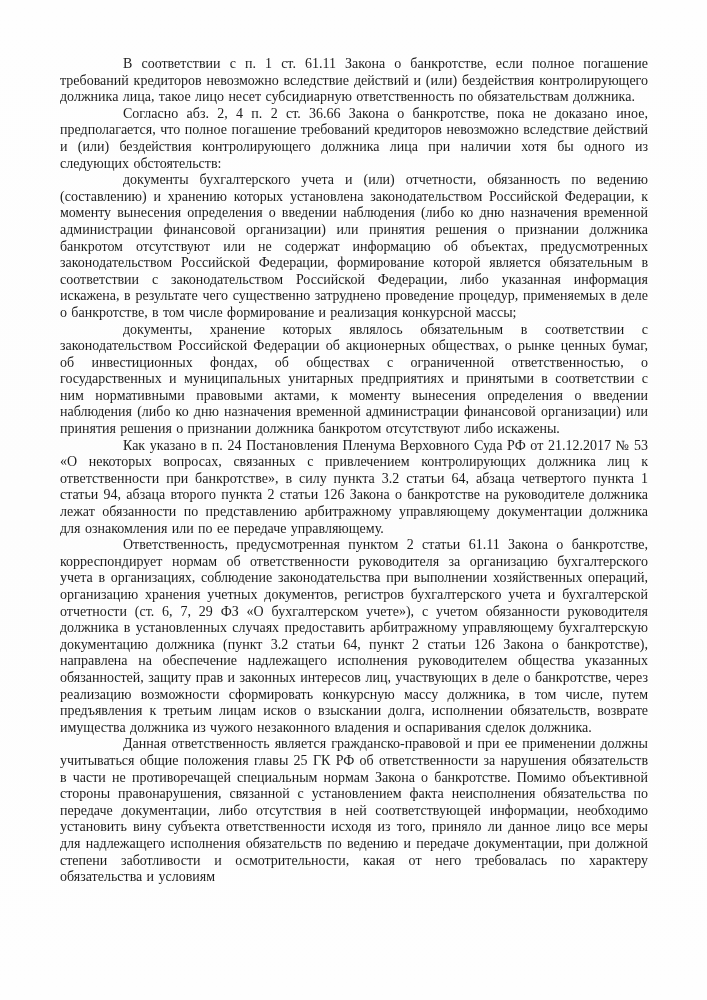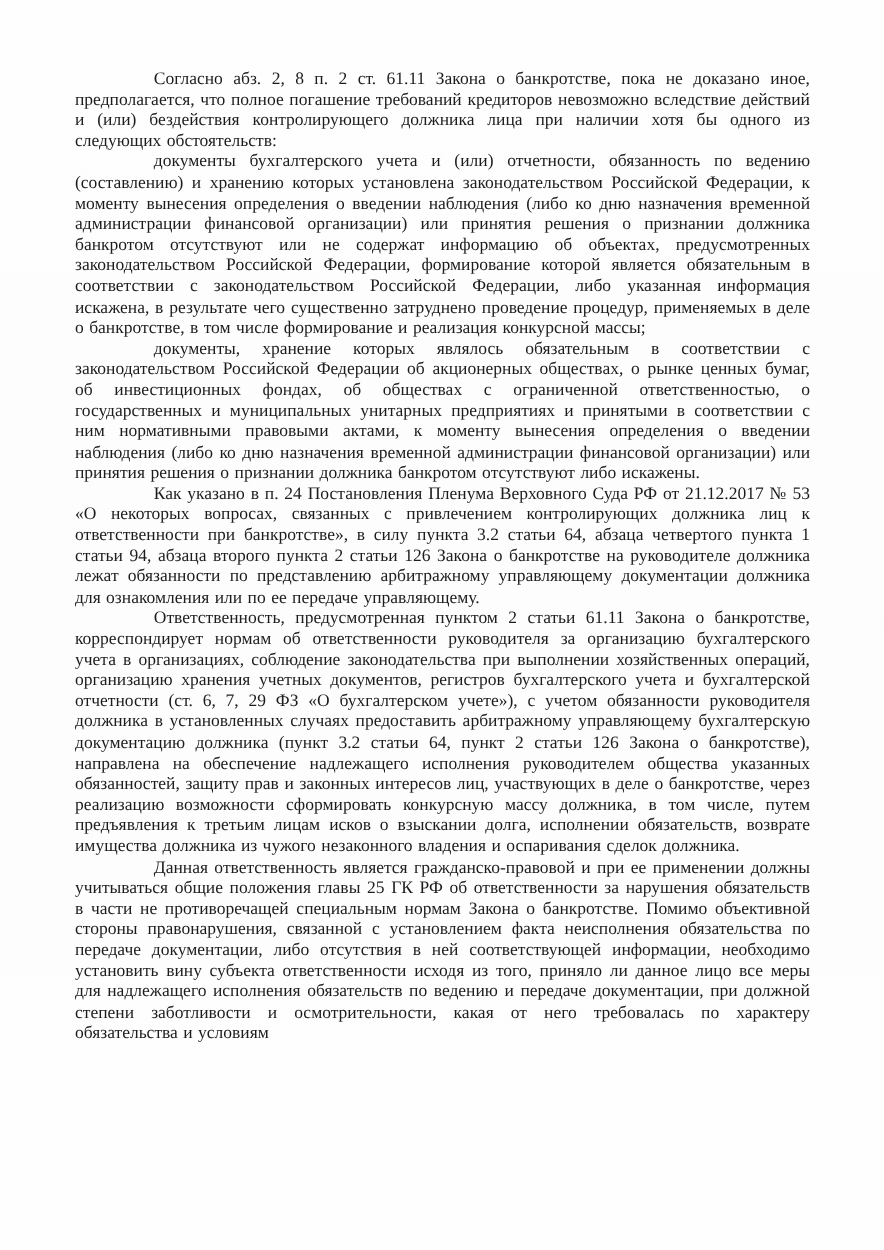--- a/index.html
+++ b/index.html
@@ -27,19 +27,20 @@
     margin: 0;
     text-align: justify;
     text-indent: 63px;
     word-spacing: 0.06em;
   }
 </style>
 </head>
 <body>
 
 <div class="scan-page">
-  <p class="para">Согласно абз. 2, 8 п. 2 ст. 61.11 Закона о банкротстве, пока не доказано иное, предполагается, что полное погашение требований кредиторов невозможно вследствие действий и (или) бездействия контролирующего должника лица при наличии хотя бы одного из следующих обстоятельств:</p>
+  <p class="para">В соответствии с п. 1 ст. 61.11 Закона о банкротстве, если полное погашение требований кредиторов невозможно вследствие действий и (или) бездействия контролирующего должника лица, такое лицо несет субсидиарную ответственность по обязательствам должника.</p>
+  <p class="para">Согласно абз. 2, 4 п. 2 ст. 36.66 Закона о банкротстве, пока не доказано иное, предполагается, что полное погашение требований кредиторов невозможно вследствие действий и (или) бездействия контролирующего должника лица при наличии хотя бы одного из следующих обстоятельств:</p>
   <p class="para">документы бухгалтерского учета и (или) отчетности, обязанность по ведению (составлению) и хранению которых установлена законодательством Российской Федерации, к моменту вынесения определения о введении наблюдения (либо ко дню назначения временной администрации финансовой организации) или принятия решения о признании должника банкротом отсутствуют или не содержат информацию об объектах, предусмотренных законодательством Российской Федерации, формирование которой является обязательным в соответствии с законодательством Российской Федерации, либо указанная информация искажена, в результате чего существенно затруднено проведение процедур, применяемых в деле о банкротстве, в том числе формирование и реализация конкурсной массы;</p>
   <p class="para">документы, хранение которых являлось обязательным в соответствии с законодательством Российской Федерации об акционерных обществах, о рынке ценных бумаг, об инвестиционных фондах, об обществах с ограниченной ответственностью, о государственных и муниципальных унитарных предприятиях и принятыми в соответствии с ним нормативными правовыми актами, к моменту вынесения определения о введении наблюдения (либо ко дню назначения временной администрации финансовой организации) или принятия решения о признании должника банкротом отсутствуют либо искажены.</p>
   <p class="para">Как указано в п. 24 Постановления Пленума Верховного Суда РФ от 21.12.2017 № 53 «О некоторых вопросах, связанных с привлечением контролирующих должника лиц к ответственности при банкротстве», в силу пункта 3.2 статьи 64, абзаца четвертого пункта 1 статьи 94, абзаца второго пункта 2 статьи 126 Закона о банкротстве на руководителе должника лежат обязанности по представлению арбитражному управляющему документации должника для ознакомления или по ее передаче управляющему.</p>
   <p class="para">Ответственность, предусмотренная пунктом 2 статьи 61.11 Закона о банкротстве, корреспондирует нормам об ответственности руководителя за организацию бухгалтерского учета в организациях, соблюдение законодательства при выполнении хозяйственных операций, организацию хранения учетных документов, регистров бухгалтерского учета и бухгалтерской отчетности (ст. 6, 7, 29 ФЗ «О бухгалтерском учете»), с учетом обязанности руководителя должника в установленных случаях предоставить арбитражному управляющему бухгалтерскую документацию должника (пункт 3.2 статьи 64, пункт 2 статьи 126 Закона о банкротстве), направлена на обеспечение надлежащего исполнения руководителем общества указанных обязанностей, защиту прав и законных интересов лиц, участвующих в деле о банкротстве, через реализацию возможности сформировать конкурсную массу должника, в том числе, путем предъявления к третьим лицам исков о взыскании долга, исполнении обязательств, возврате имущества должника из чужого незаконного владения и оспаривания сделок должника.</p>
   <p class="para">Данная ответственность является гражданско-правовой и при ее применении должны учитываться общие положения главы 25 ГК РФ об ответственности за нарушения обязательств в части не противоречащей специальным нормам Закона о банкротстве. Помимо объективной стороны правонарушения, связанной с установлением факта неисполнения обязательства по передаче документации, либо отсутствия в ней соответствующей информации, необходимо установить вину субъекта ответственности исходя из того, приняло ли данное лицо все меры для надлежащего исполнения обязательств по ведению и передаче документации, при должной степени заботливости и осмотрительности, какая от него требовалась по характеру обязательства и условиям</p>
 </div>
 
 </body></html>

